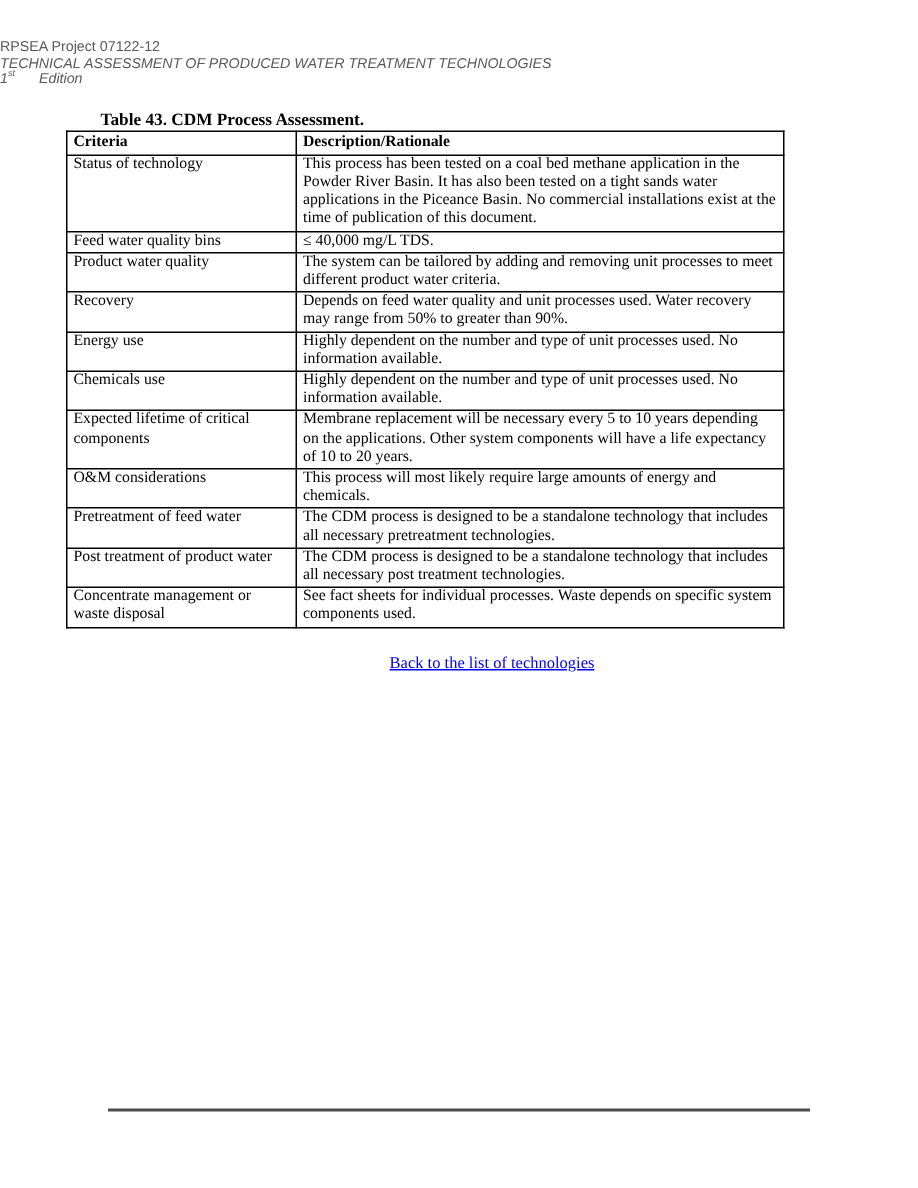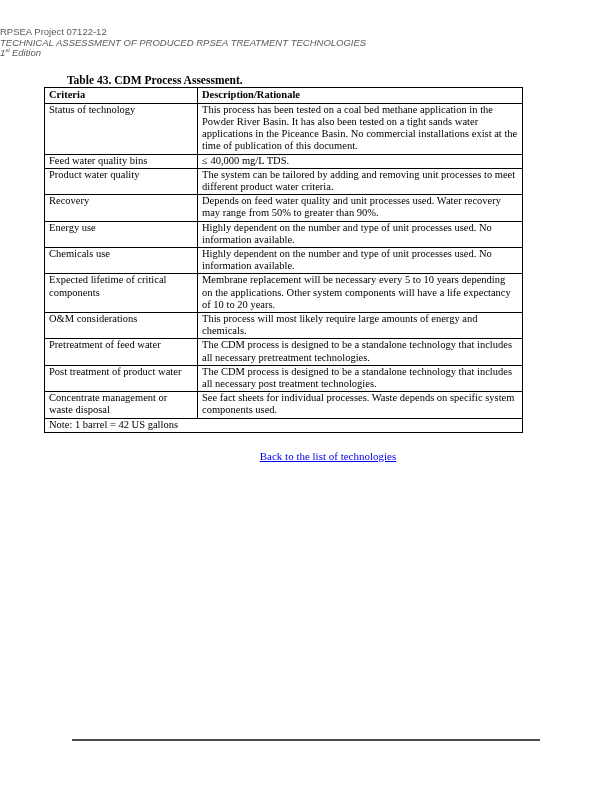--- a/index.html
+++ b/index.html
@@ -14,21 +14,21 @@
   .doc-header {
     padding-top: 27px;
     text-align: left;
     font-family: "Liberation Sans", sans-serif;
     font-size: 9.5px;
     line-height: 10.5px;
     color: #595959;
   }
   .doc-header .italic { font-style: italic; }
   .doc-header sup { font-size: 6px; vertical-align: super; line-height: 0; }
-  .ed-word { margin-left: 2px; }
+  .ed-word { margin-left: 16px; }
   .caption {
     margin: 15px 0 1px 67px;
     font-family: "Liberation Serif", serif;
     font-size: 11.5px;
     font-weight: bold;
   }
   table.assessment {
     margin-left: 44px;
     width: 479px;
     border-collapse: collapse;
@@ -70,21 +70,21 @@
     font-size: 10.5px;
   }
 </style>
 </head>
 <body>
 
 <div class="page">
 
   <header class="doc-header">
     <div>RPSEA Project 07122-12</div>
-    <div class="italic">TECHNICAL ASSESSMENT OF PRODUCED RPSEA TREATMENT TECHNOLOGIES</div>
+    <div class="italic">TECHNICAL ASSESSMENT OF PRODUCED WATER TREATMENT TECHNOLOGIES</div>
     <div class="italic"><span>1</span><sup>st</sup><span class="ed-word">Edition</span></div>
   </header>
 
   <div class="caption">Table 43. CDM Process Assessment.</div>
 
   <table class="assessment">
     <colgroup>
         <col class="c1">
         <col class="c2">
       </colgroup>
@@ -132,23 +132,20 @@
         <td>The CDM process is designed to be a standalone technology that includes all necessary pretreatment technologies.</td>
       </tr>
       <tr>
         <td>Post treatment of product water</td>
         <td>The CDM process is designed to be a standalone technology that includes all necessary post treatment technologies.</td>
       </tr>
       <tr>
         <td>Concentrate management or waste disposal</td>
         <td>See fact sheets for individual processes. Waste depends on specific system components used.</td>
       </tr>
-      <tr>
-        <td colspan="2">Note: 1 barrel = 42 US gallons</td>
-      </tr>
     </tbody>
   </table>
 
   <div class="link-wrap">
     <a class="back-link" href="#">Back to the list of technologies</a>
   </div>
 
   <div class="footer-rule"></div>
 
 </div>

